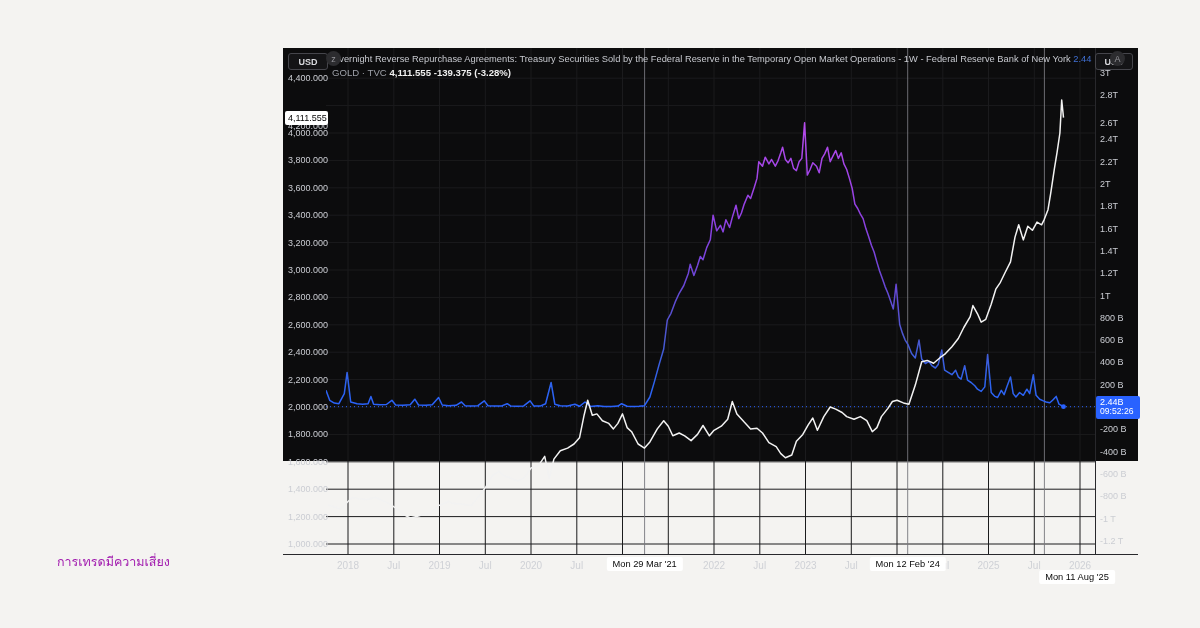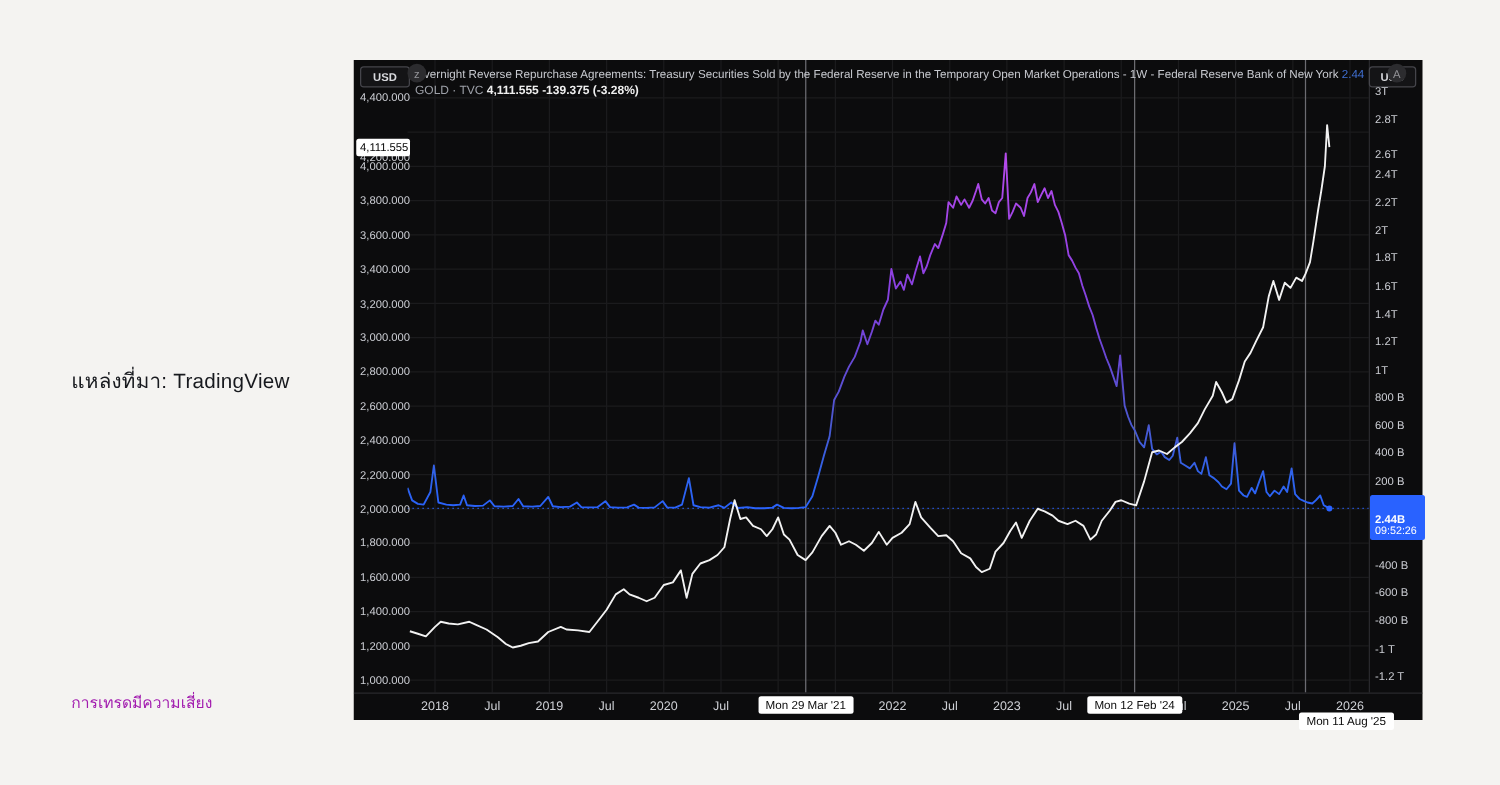--- a/index.html
+++ b/index.html
@@ -2,21 +2,21 @@
 <html><head>
 <meta charset="utf-8">
 <style>
   html,body{margin:0;padding:0;}
   body{font-family:"Liberation Sans", sans-serif;}
   #page{position:relative;width:1200px;height:628px;background:#f4f3f1;overflow:hidden;}
 
   .src-label{position:absolute;left:57px;top:291px;font-size:16.5px;color:#17191e;letter-spacing:.2px;}
   .risk-label{position:absolute;left:57px;top:552px;font-size:12.5px;color:#a21caf;}
 
-  #chart{position:absolute;left:283px;top:48px;width:855px;height:528px;background:#0c0c0d;}
+  #chart{position:absolute;left:283px;top:48px;width:855px;height:413px;background:#0c0c0d;}
   #chart svg{position:absolute;left:0;top:0;}
   .grid{stroke:#1b1b1d;stroke-width:1;}
   .sep{stroke:#77777d;stroke-width:1;opacity:.9;}
   .scale-border{stroke:#28282c;stroke-width:1;}
 
   .hdr{position:absolute;left:49px;right:46px;top:5px;font-size:9.3px;color:#c7c9cf;line-height:13px;white-space:nowrap;overflow:hidden;}
   .hdr .blue{color:#4070d4;}
   .hdr2{position:absolute;left:49px;top:18px;font-size:9.6px;color:#9da0a8;line-height:13px;white-space:nowrap;}
   .hdr2 .val{color:#efefef;font-weight:bold;}
   .usd-btn{position:absolute;top:5px;width:38px;height:15px;border:1px solid #45454b;border-radius:3px;
@@ -29,32 +29,31 @@
   #right-scale .tick{left:0px;}
   #left-scale{position:absolute;left:0;top:0;width:43px;height:506px;}
   #right-scale{position:absolute;left:817px;top:0;width:38px;height:506px;}
   #time-axis{position:absolute;left:0;top:507px;width:855px;height:21px;}
   #time-axis .tick{top:5px;transform:translateX(-50%);font-size:10px;font-weight:500;color:#cfd1d6;}
 
   .price-label{position:absolute;background:#ffffff;color:#060606;font-size:9px;border-radius:2px;
     padding:2px 3px;white-space:nowrap;}
   .rrp-label{position:absolute;background:#2962ff;color:#fff;border-radius:2px;text-align:left;
     padding:2px 4px;line-height:9.5px;}
-  .rrp-label .v{font-size:9px;font-weight:bold;margin-top:13px;}
+  .rrp-label .v{font-size:9px;font-weight:normal;}
   .rrp-label .cd{font-size:8.6px;}
   .date-box{position:absolute;transform:translateX(-50%);background:#fff;color:#0a0a0a;font-size:9.3px;
     border-radius:2px;padding:2px 6px;white-space:nowrap;top:2px;text-align:right;}
   .axis-circle{position:absolute;width:15px;height:15px;border-radius:50%;background:#2c2c2f;color:#949499;
     font-size:9px;display:flex;align-items:center;justify-content:center;top:3px;}
 </style>
 </head>
 <body>
 
 <div id="page">
-  <div class="src-label">แหล่งที่มา: TradingView</div>
   <div class="risk-label">การเทรดมีความเสี่ยง</div>
 
   <div id="chart">
     <svg width="855" height="528" viewBox="0 0 855 528">
       <defs>
         <linearGradient id="rrpgrad" gradientUnits="userSpaceOnUse" x1="0" y1="70" x2="0" y2="365">
           <stop offset="0" stop-color="#b84bec"></stop>
           <stop offset="0.33" stop-color="#9140e2"></stop>
           <stop offset="0.55" stop-color="#6b46d6"></stop>
           <stop offset="0.75" stop-color="#4a58cf"></stop>

